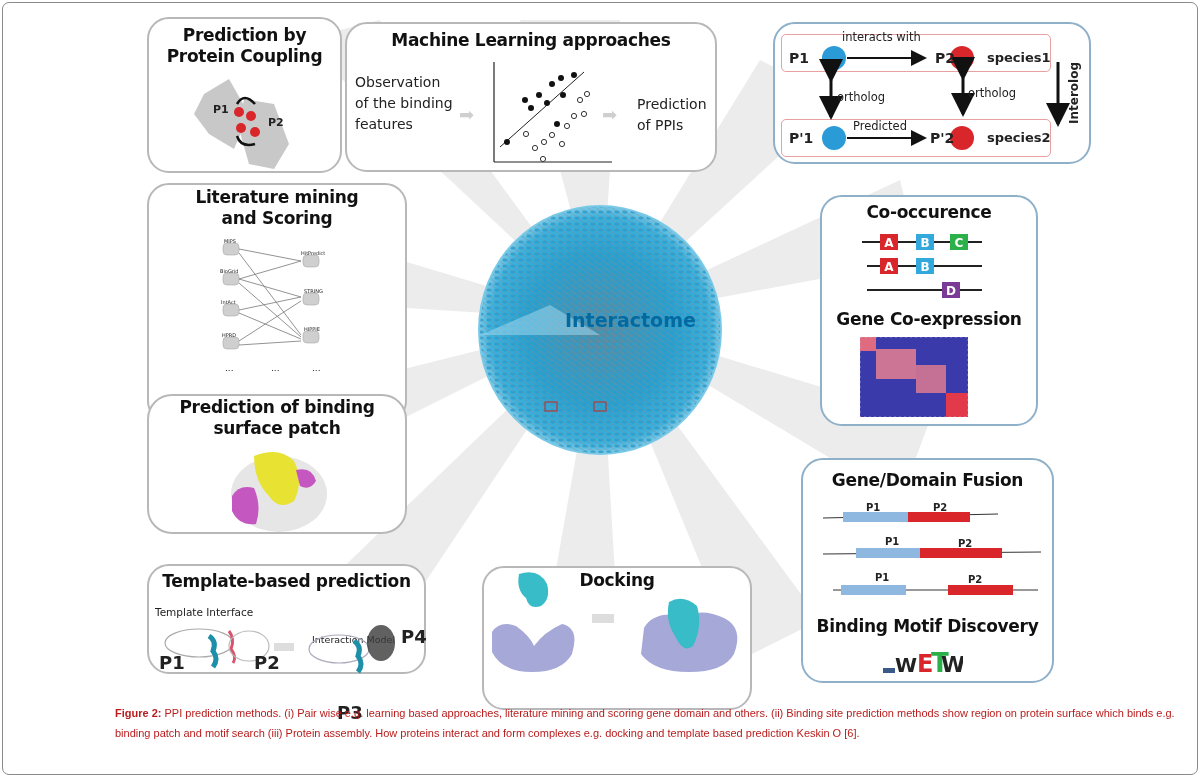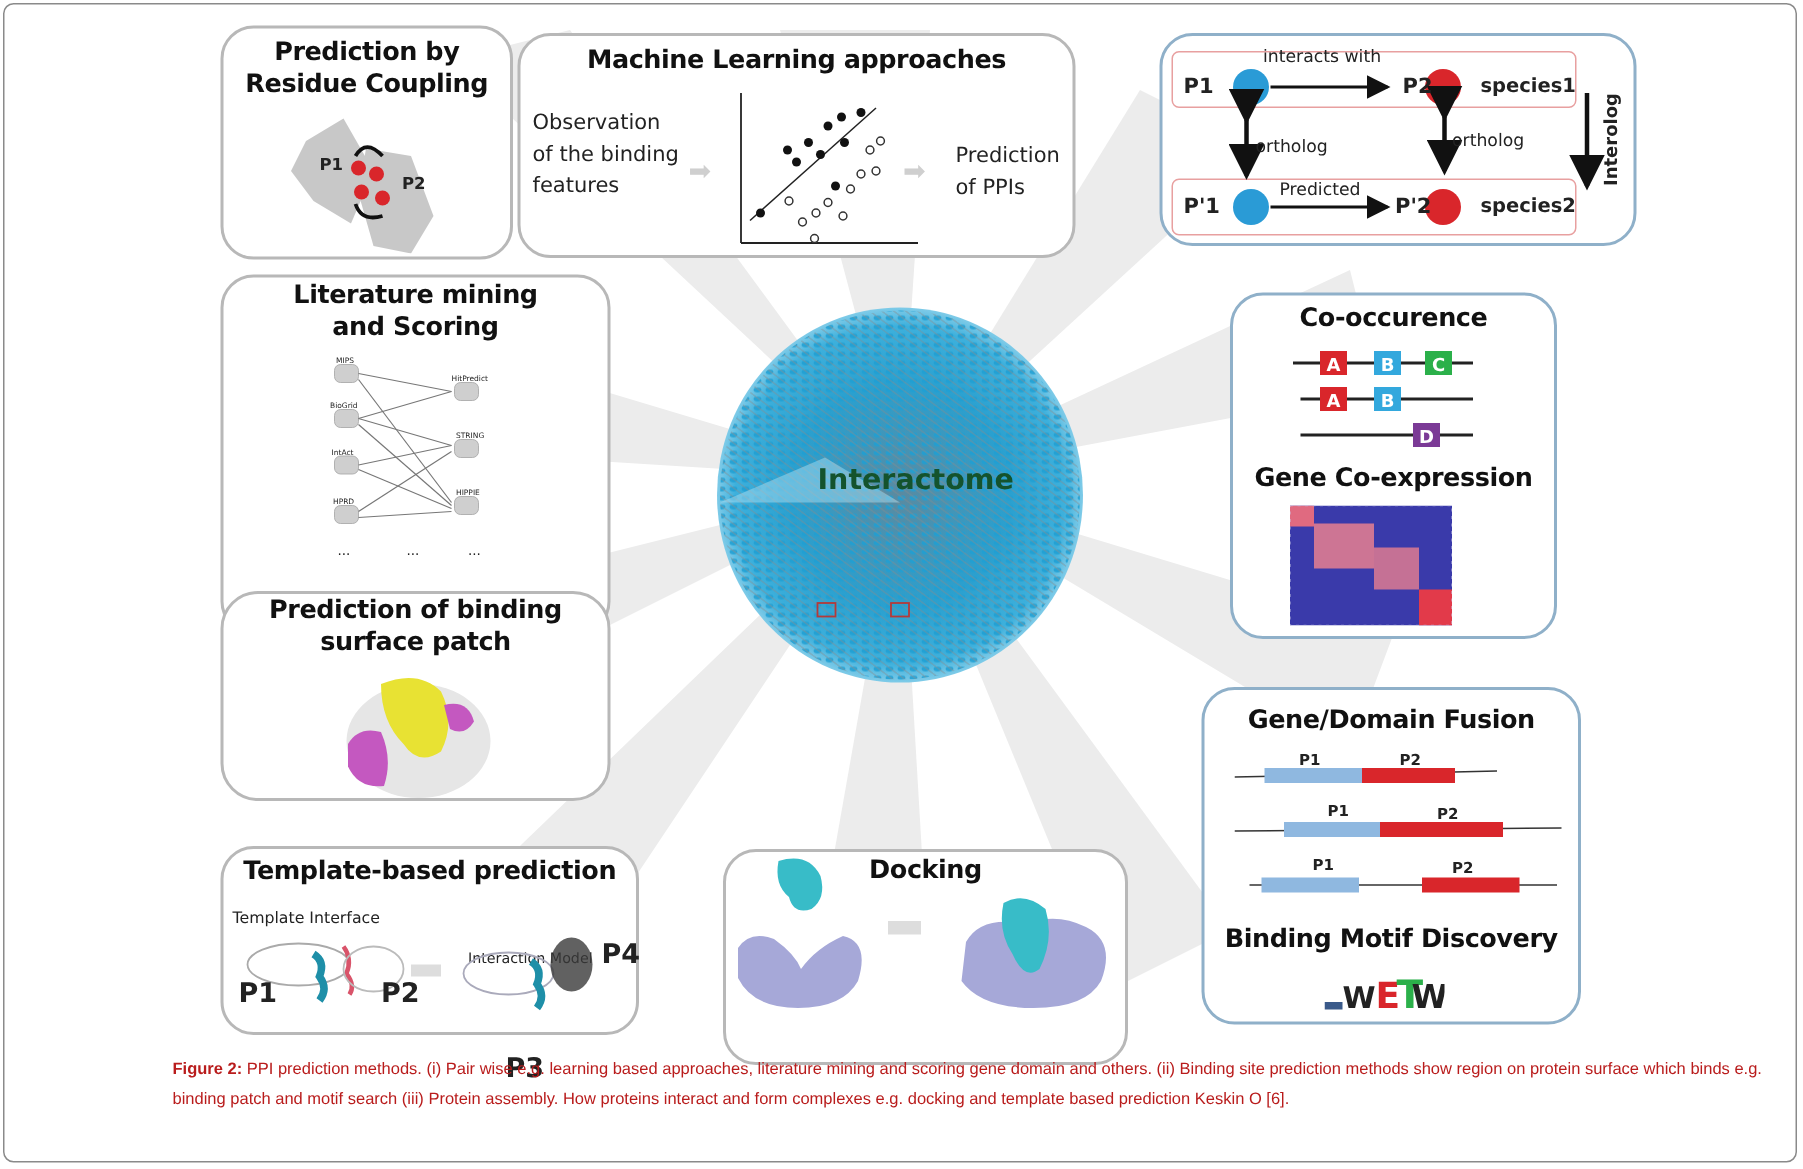--- a/index.html
+++ b/index.html
@@ -46,25 +46,25 @@
       <ellipse cx="3" cy="3" rx="2.6" ry="1.6" fill="#1f9fd3"></ellipse>
       <line x1="0" y1="0" x2="8" y2="6" stroke="#8a8a8a" stroke-width="0.6"></line>
     </pattern>
   </defs>
   <ellipse cx="130" cy="145" rx="122" ry="125" fill="url(#ig)"></ellipse>
   <ellipse cx="130" cy="145" rx="120" ry="123" fill="url(#dots)" opacity="0.85"></ellipse>
   <polygon points="10,150 130,150 80,120" fill="#a8dcef" opacity="0.5"></polygon>
   <rect x="75" y="217" width="12" height="9" fill="none" stroke="#b43a3a" stroke-width="1.2"></rect>
   <rect x="124" y="217" width="12" height="9" fill="none" stroke="#b43a3a" stroke-width="1.2"></rect>
 </svg>
-<div class="lbl" style="left:545px;top:309px;font-size:19px;font-weight:bold;color:#14532d;">Interactome</div>
+<div class="lbl" style="left:565px;top:309px;font-size:19px;font-weight:bold;color:#0369a1;">Interactome</div>
 
 <div class="panel" style="left:147px;top:17px;width:195px;height:156px;">
   <div class="ptitle" style="top:6px;">Prediction by</div>
-  <div class="ptitle" style="top:27px;">Residue Coupling</div>
+  <div class="ptitle" style="top:27px;">Protein Coupling</div>
   <svg style="position:absolute;left:40px;top:55px;" width="110" height="95">
     <polygon points="15,20 40,5 60,40 45,75 20,60 5,40" fill="#c8c8c8"></polygon>
     <polygon points="55,25 85,30 100,70 85,95 60,90 50,55" fill="#c8c8c8"></polygon>
     <circle cx="50" cy="38" r="5" fill="#d9262b"></circle>
       <circle cx="62" cy="42" r="5" fill="#d9262b"></circle>
     <circle cx="52" cy="54" r="5" fill="#d9262b"></circle>
       <circle cx="66" cy="58" r="5" fill="#d9262b"></circle>
     <path d="M48,30 Q55,18 66,30" stroke="#111" stroke-width="2.5" fill="none"></path>
     <path d="M48,62 Q52,74 66,70" stroke="#111" stroke-width="2.5" fill="none"></path>
   </svg>
@@ -190,21 +190,21 @@
   <div class="ptitle" style="top:1px;">Prediction of binding</div>
   <div class="ptitle" style="top:22px;">surface patch</div>
   <svg style="position:absolute;left:75px;top:50px;" width="105" height="90">
     <ellipse cx="55" cy="48" rx="48" ry="38" fill="#e6e6e6"></ellipse>
     <path d="M30,10 Q55,0 70,15 Q80,35 70,55 Q55,65 45,50 Q30,35 30,10z" fill="#e8e233"></path>
     <path d="M8,50 Q15,38 30,42 Q38,60 32,78 Q15,80 8,65z" fill="#c458c0"></path>
     <path d="M72,24 Q88,20 92,35 Q86,45 76,40z" fill="#c458c0"></path>
   </svg>
 </div>
 
-<div class="panel" style="left:147px;top:564px;width:279px;height:126px;">
+<div class="panel" style="left:147px;top:564px;width:279px;height:110px;">
   <div class="ptitle" style="top:5px;">Template-based prediction</div>
   <div class="lbl" style="left:6px;top:40px;font-size:10.5px;">Template Interface</div>
   <div class="lbl" style="left:163px;top:40px;font-size:9.5px;margin-top:28px;">Interaction Model</div>
   <svg style="position:absolute;left:10px;top:55px;" width="260" height="65">
     <ellipse cx="40" cy="22" rx="34" ry="14" fill="none" stroke="#aaa" stroke-width="1.2"></ellipse>
     <path d="M50,15 q8,5 4,15 q6,8 0,16" stroke="#1e8fa8" stroke-width="5" fill="none"></path>
     <path d="M70,10 q6,8 2,18 q6,8 2,14" stroke="#d9546a" stroke-width="3" fill="none"></path>
     <ellipse cx="90" cy="25" rx="20" ry="15" fill="none" stroke="#bbb" stroke-width="1.2"></ellipse>
     <rect x="115" y="22" width="20" height="8" fill="#ddd"></rect>
     <ellipse cx="180" cy="28" rx="30" ry="14" fill="none" stroke="#aab" stroke-width="1.2"></ellipse>

